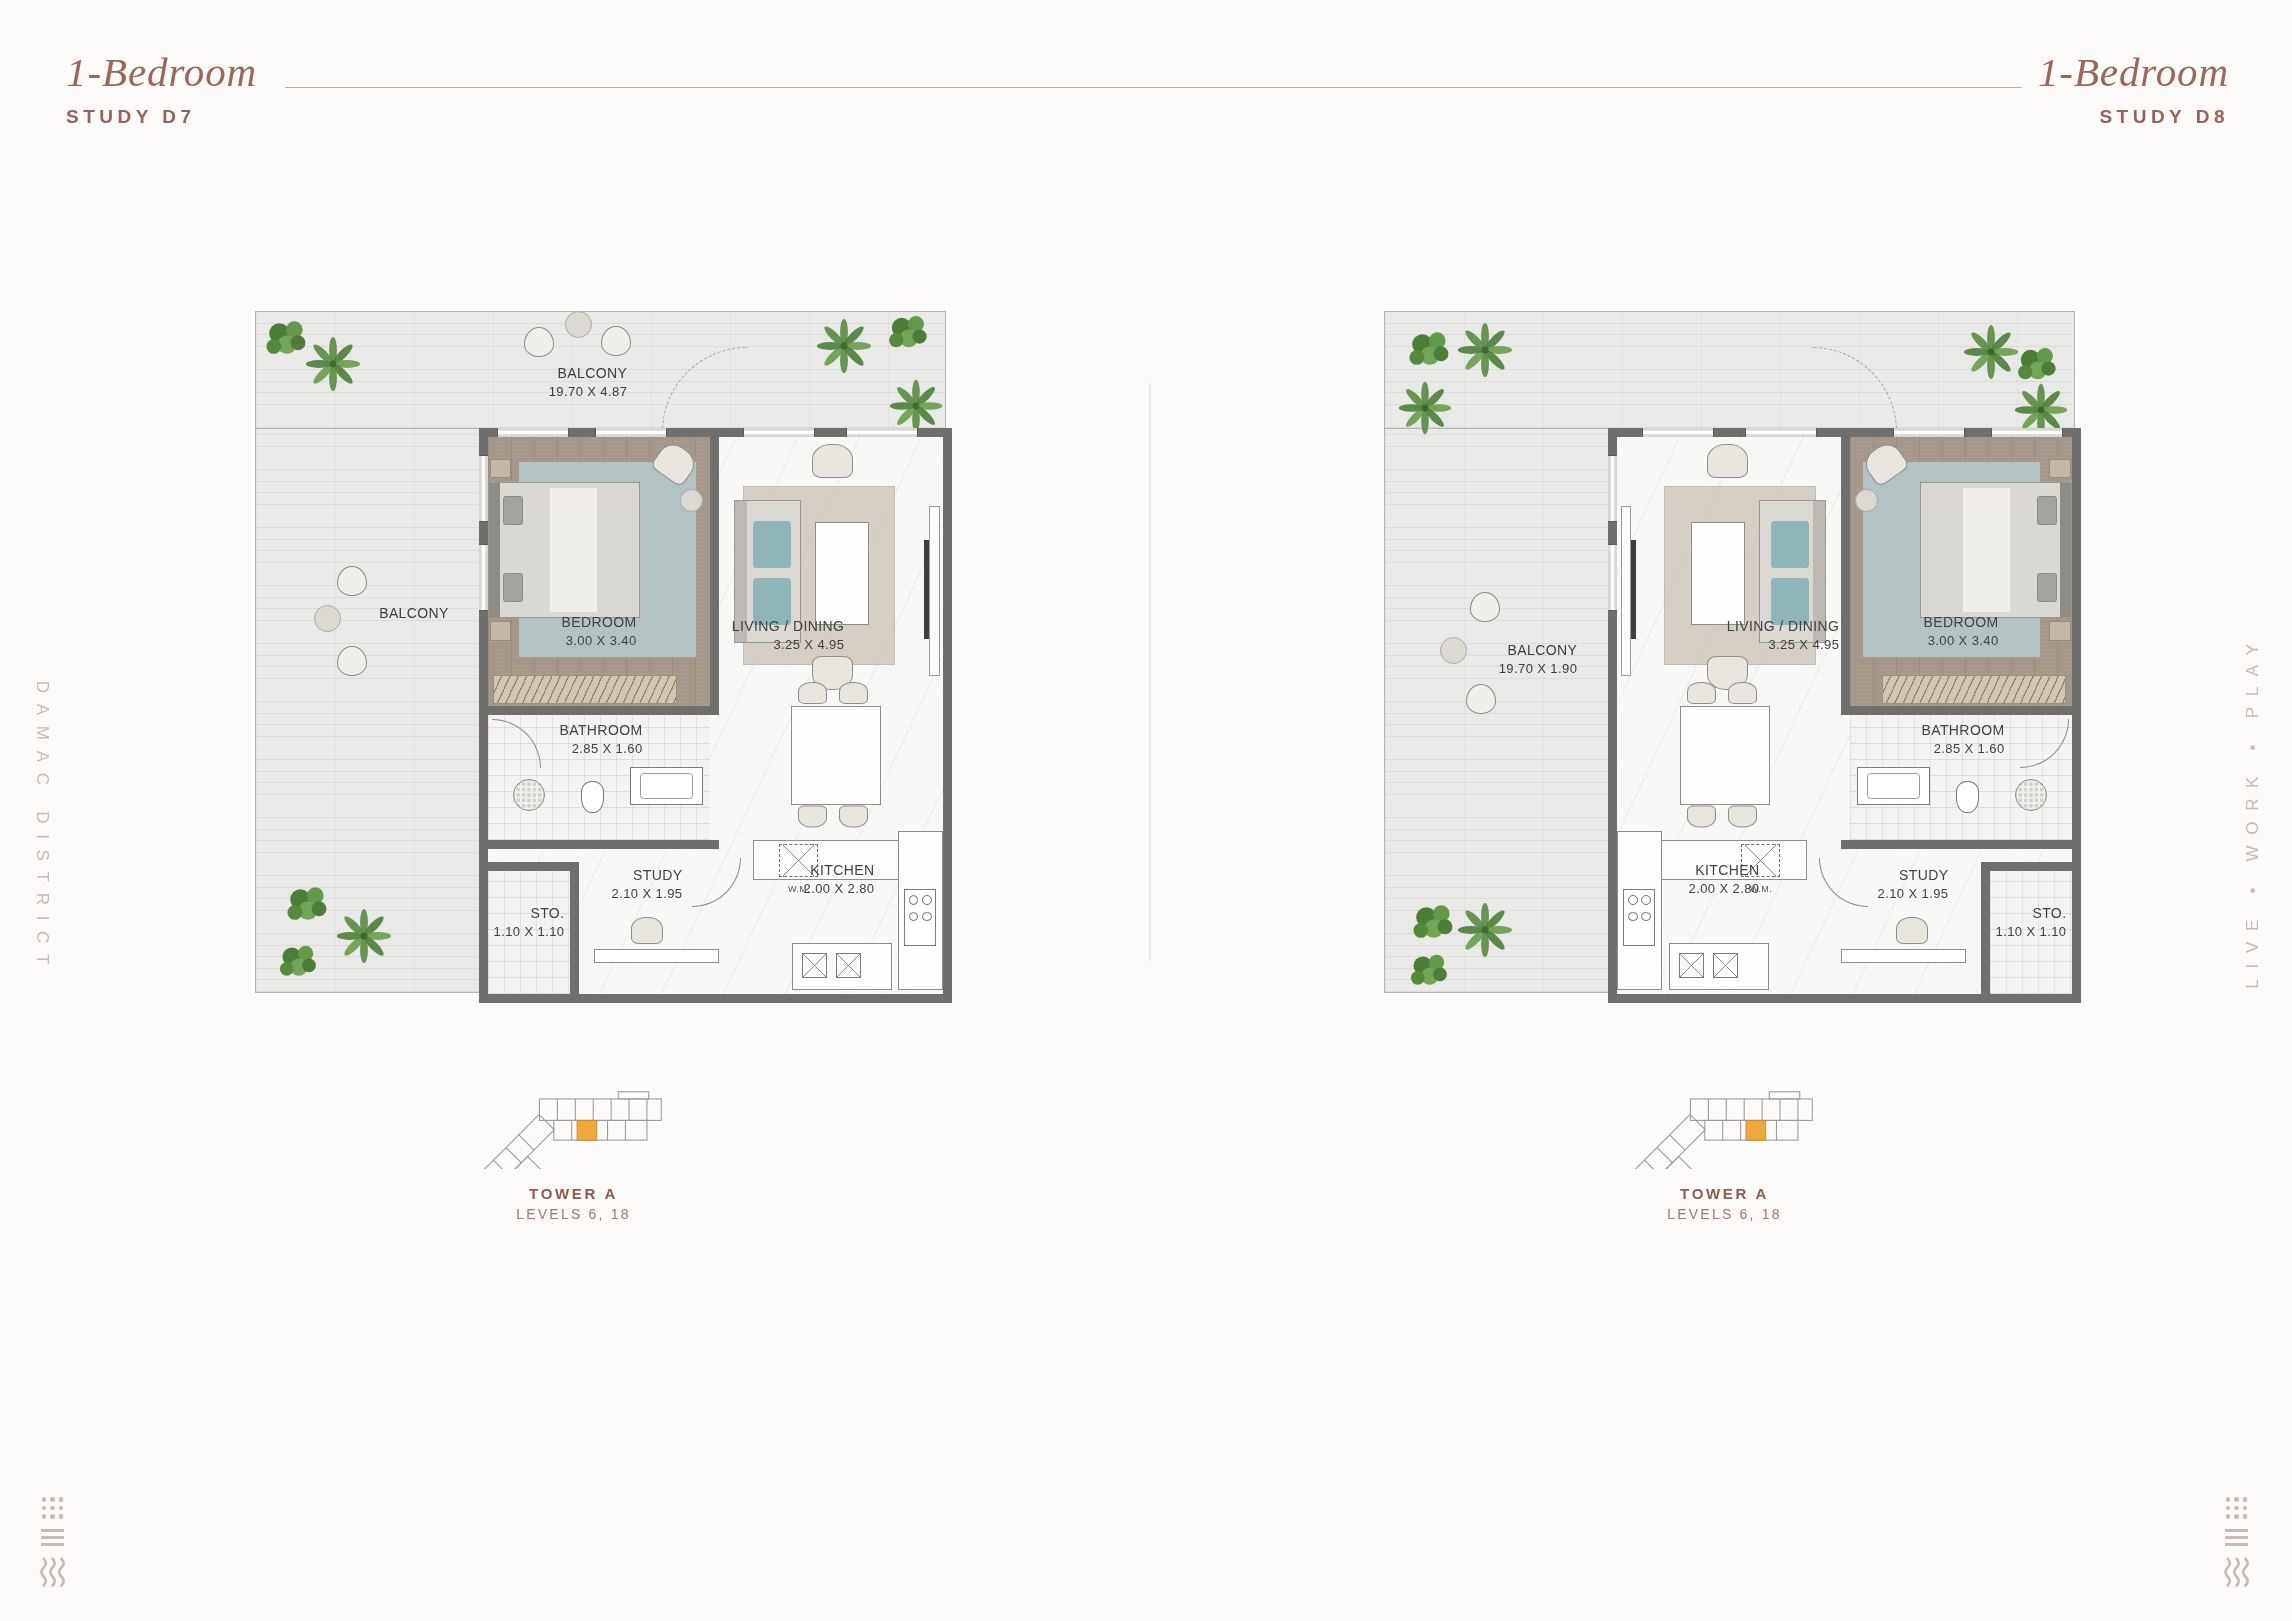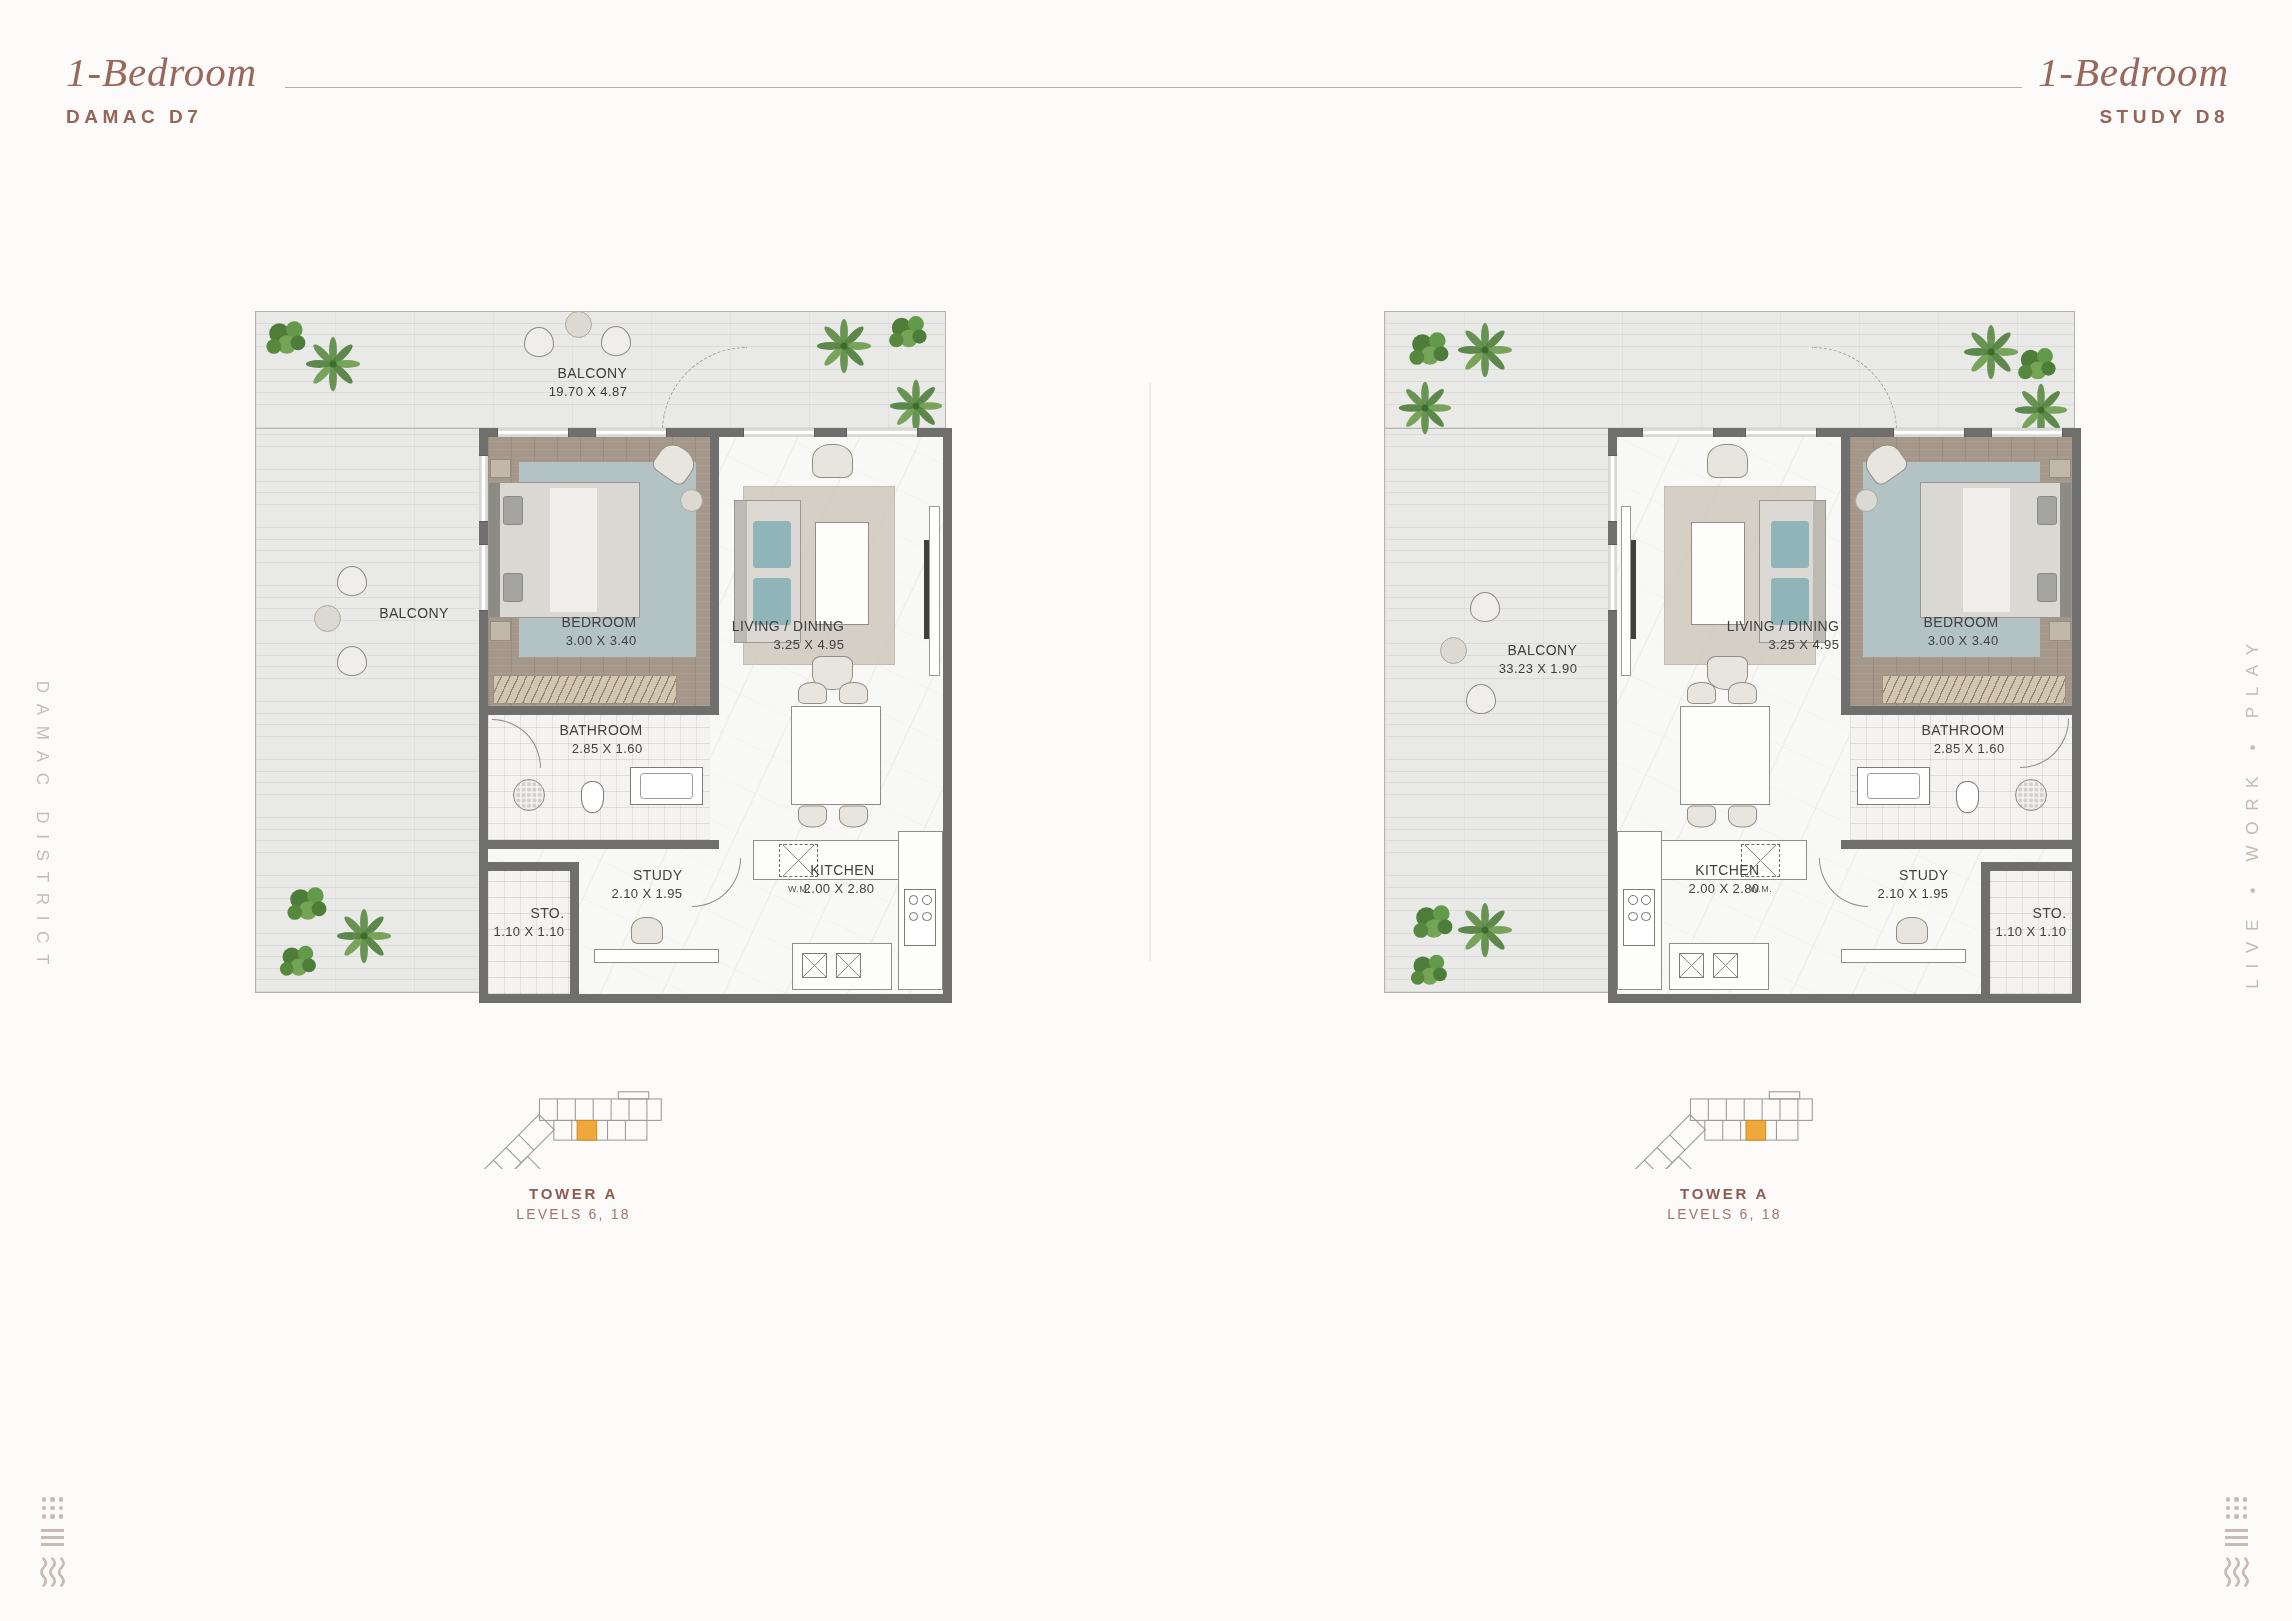--- a/index.html
+++ b/index.html
@@ -152,21 +152,21 @@
         <path d="M-22 28v24M-2 28v24M18 28v24M38 28v24"></path>
         <rect x="-42" y="52" width="70" height="20"></rect>
         <path d="M-22 52v20M-2 52v20"></path>
       </g>
     </g>
   </defs>
 </svg>
 
 <div class="hgroup left">
   <div class="h-title">1-Bedroom</div>
-  <div class="h-type">DAMAC D7</div>
+  <div class="h-type">STUDY D7</div>
 </div>
 <div class="hgroup right">
   <div class="h-title">1-Bedroom</div>
   <div class="h-type">STUDY D8</div>
 </div>
 <div class="rule"></div>
 
 <div class="side-label sl-left">DAMAC DISTRICT</div>
 <div class="side-label sl-right">LIVE • WORK • PLAY</div>
 
@@ -353,21 +353,21 @@
   <svg class="plant" style="left:19.7px;top:643px" width="48" height="48" viewBox="0 0 56 56">
       <use href="#bush"></use>
     </svg>
 
   <div class="tchair" style="left:86px;top:288px"></div>
   <div class="ttable" style="left:56px;top:333px"></div>
   <div class="tchair" style="left:82px;top:380px"></div>
 
   <div class="label balc" style="left:154px;top:356px">
     <span>BALCONY</span>
-    <span class="dims">33.23 X 1.90</span>
+    <span class="dims">19.70 X 1.90</span>
   </div>
 
   <div class="arc-dash" style="left:428px;top:43px;transform:scaleX(-1)"></div>
 
   <div class="unit">
     <div class="win-h" style="left:374px;width:72px"></div>
     <div class="win-h" style="left:276px;width:72px"></div>
     <div class="win-h" style="left:128px;width:72px"></div>
     <div class="win-h" style="left:25px;width:72px"></div>
     <div class="win-v" style="top:18px;height:67px"></div>

